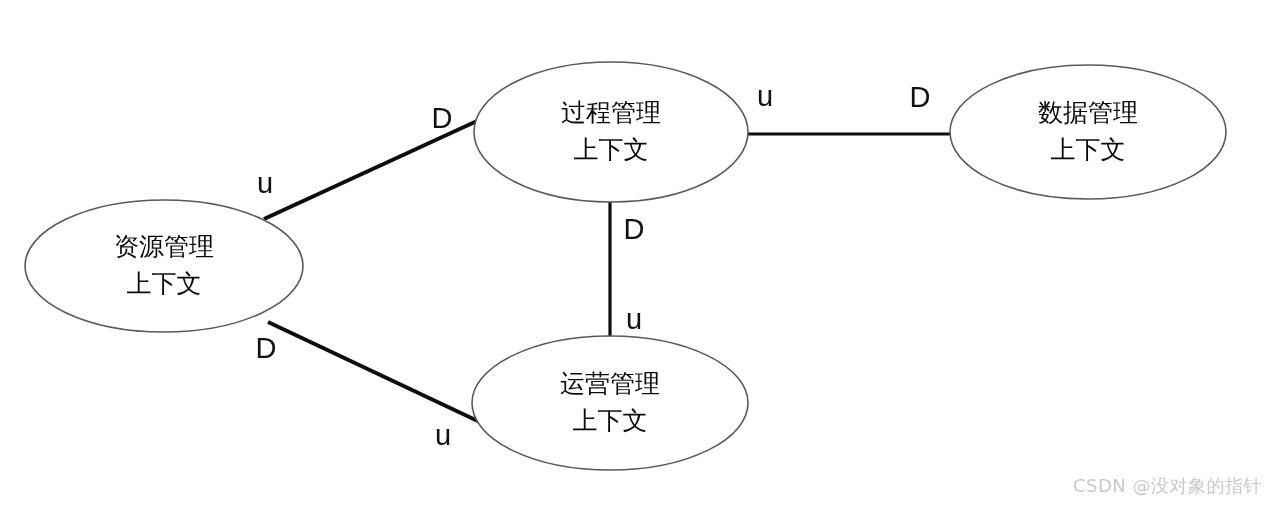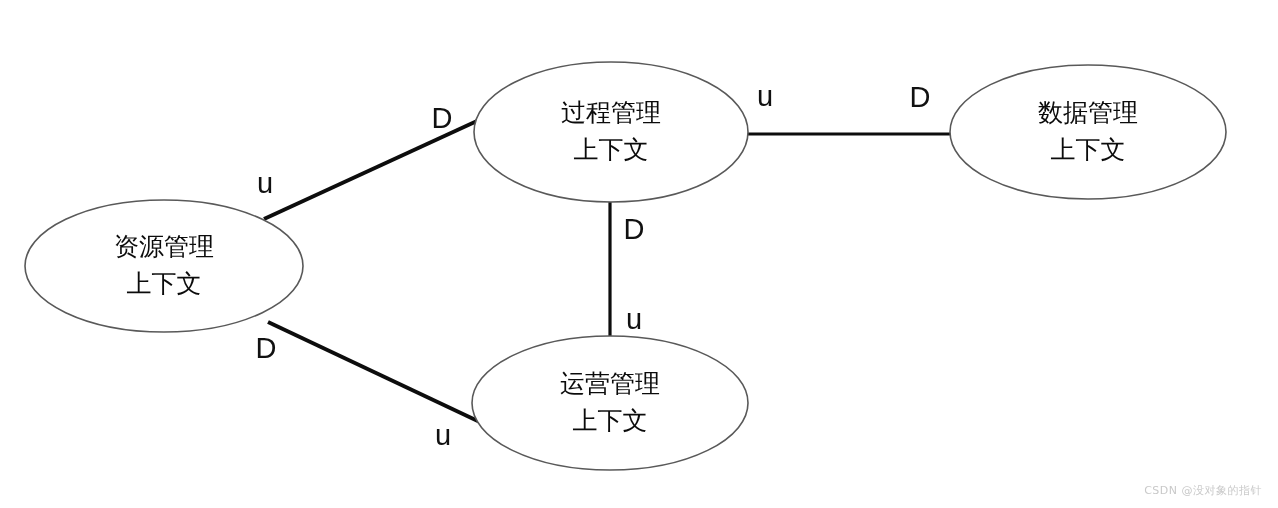--- a/index.html
+++ b/index.html
@@ -55,21 +55,21 @@
     font-size: 29px;
     fill: #111111;
     text-anchor: middle;
     dominant-baseline: middle;
   }
   .watermark {
     position: absolute;
     right: 16px;
     bottom: 10px;
     font-family: "DejaVu Sans", "Liberation Sans", sans-serif;
-    font-size: 11px;
+    font-size: 18px;
     color: #c9c9c9;
     letter-spacing: 0.5px;
     user-select: none;
   }
 </style>
 </head>
 <body>
 
 <div id="diagram-root">
   <svg class="context-map" viewBox="0 0 1278 508" xmlns="http://www.w3.org/2000/svg">

